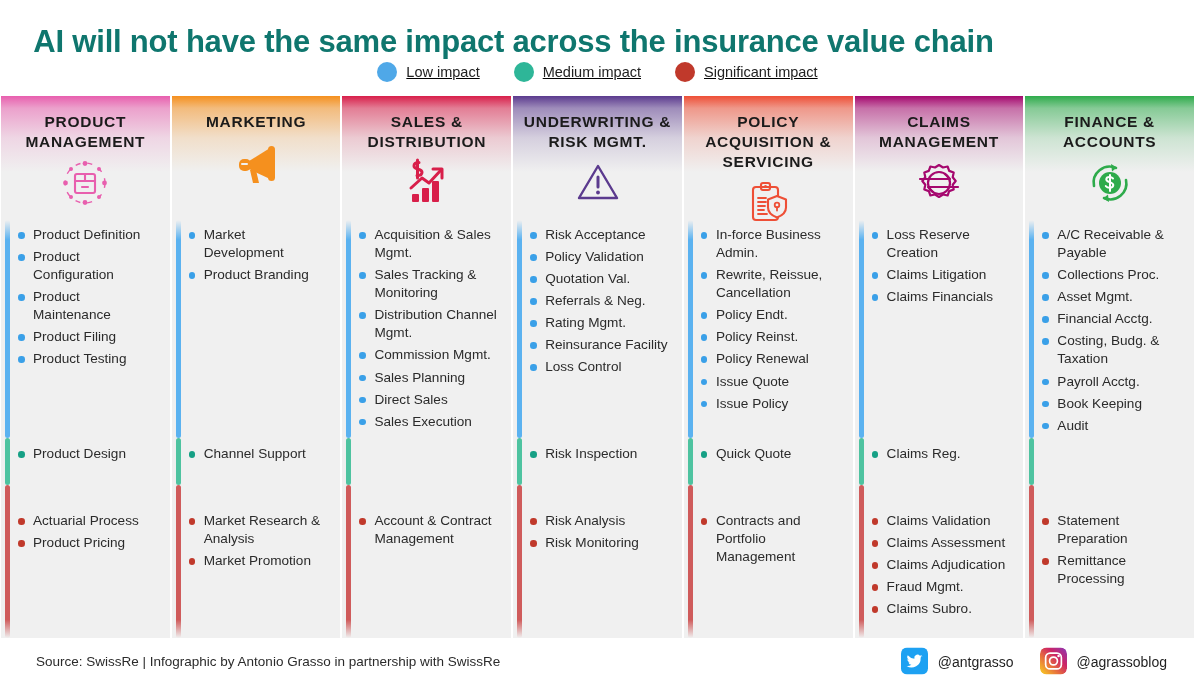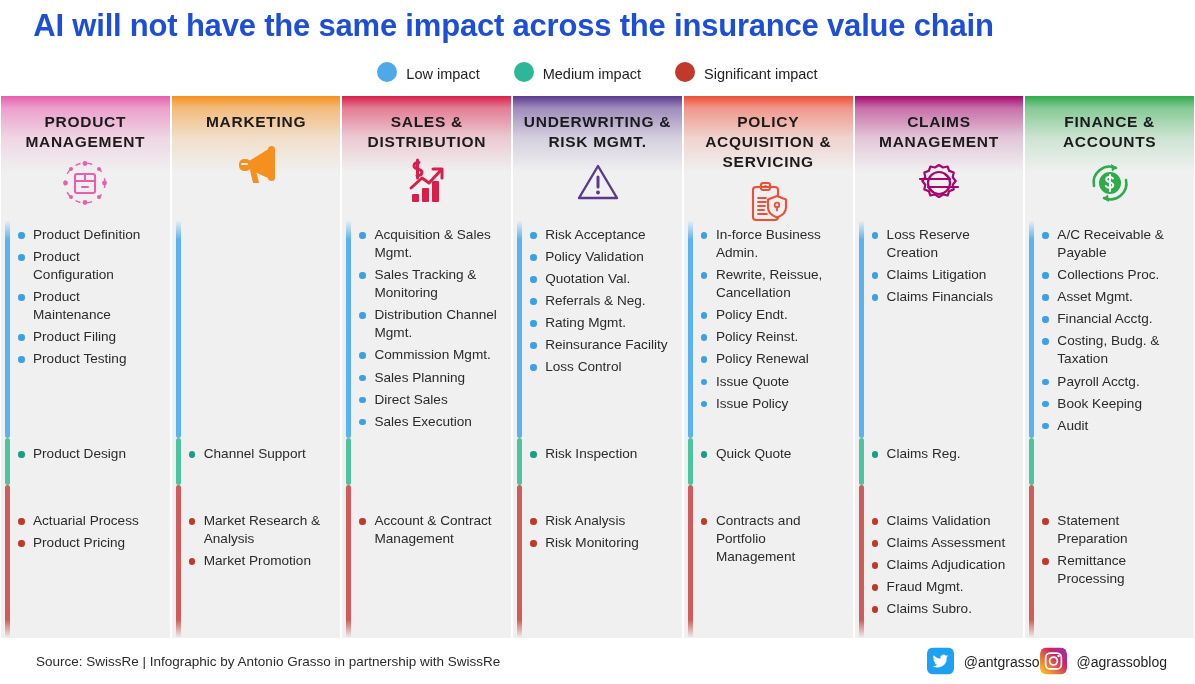--- a/index.html
+++ b/index.html
@@ -6,32 +6,32 @@
   html, body {
     width: 1195px; height: 684px;
     background: #ffffff;
     font-family: "Liberation Sans", sans-serif;
     overflow: hidden;
   }
   .page { position: relative; width: 1195px; height: 684px; background: #ffffff; }
 
   
   .title {
-    position: absolute; left: 0; top: 8px; width: 1027px;
+    position: absolute; left: 0; top: 24px; width: 1027px;
     text-align: center;
-    font-size: 31px; font-weight: 700; color: #1d4ed8;
+    font-size: 31px; font-weight: 700; color: #0f766e;
     letter-spacing: -0.2px;
   }
 
   
   .legend {
     position: absolute; left: 0; top: 62px; width: 1195px;
     display: flex; justify-content: center; align-items: center; gap: 34px;
   }
-  .legend-item { display: flex; align-items: flex-end; gap: 9px; }
+  .legend-item { display: flex; align-items: center; gap: 9px; text-decoration: underline; }
   .legend-dot {
     width: 20px; height: 20px; border-radius: 50%;
     display: inline-block;
   }
   .legend-label { font-size: 14.5px; color: #222; }
 
   
   .columns {
     position: absolute; left: 0; top: 96px;
     width: 1195px; height: 542px;
@@ -124,21 +124,21 @@
     position: absolute; left: 0; bottom: 0; width: 1195px; height: 46px;
     background: #ffffff;
     display: flex; align-items: center;
   }
   .source {
     position: absolute; left: 36px; top: 50%; transform: translateY(-50%);
     font-size: 13.5px; color: #2b2b2b;
   }
   .socials {
     position: absolute; right: 28px; top: 50%; transform: translateY(-50%);
-    display: flex; align-items: center; 
+    display: flex; align-items: center; gap: 26px;
   }
   .social { display: flex; align-items: center; gap: 10px; }
   .social-handle { font-size: 14px; color: #1f1f1f; }
   .social-badge { width: 27px; height: 27px; border-radius: 6px; display:block; }
 </style>
 </head>
 <body>
 
 <div class="page">
 
@@ -219,20 +219,26 @@
               <path d="M21 34 l3 13 h6 l-3 -13 z" fill="#f5901e"></path>
               <rect x="39" y="10" width="7" height="35" rx="3.5" fill="#f5901e"></rect>
               <path d="M13 28h5" stroke="#f0f0f0" stroke-width="2" stroke-linecap="round"></path>
             </svg>
           </div>
         </div>
         <div class="col-body">
           <div class="rail rail-low"></div>
           <div class="rail rail-med"></div>
           <div class="rail rail-sig"></div>
+          <div class="band band-low">
+            <ul class="items low">
+              <li>Market Development</li>
+              <li>Product Branding</li>
+            </ul>
+          </div>
           <div class="band band-med">
             <ul class="items med">
               <li>Channel Support</li>
             </ul>
           </div>
           <div class="band band-sig">
             <ul class="items sig">
               <li>Market Research &amp; Analysis</li>
               <li>Market Promotion</li>
             </ul>

